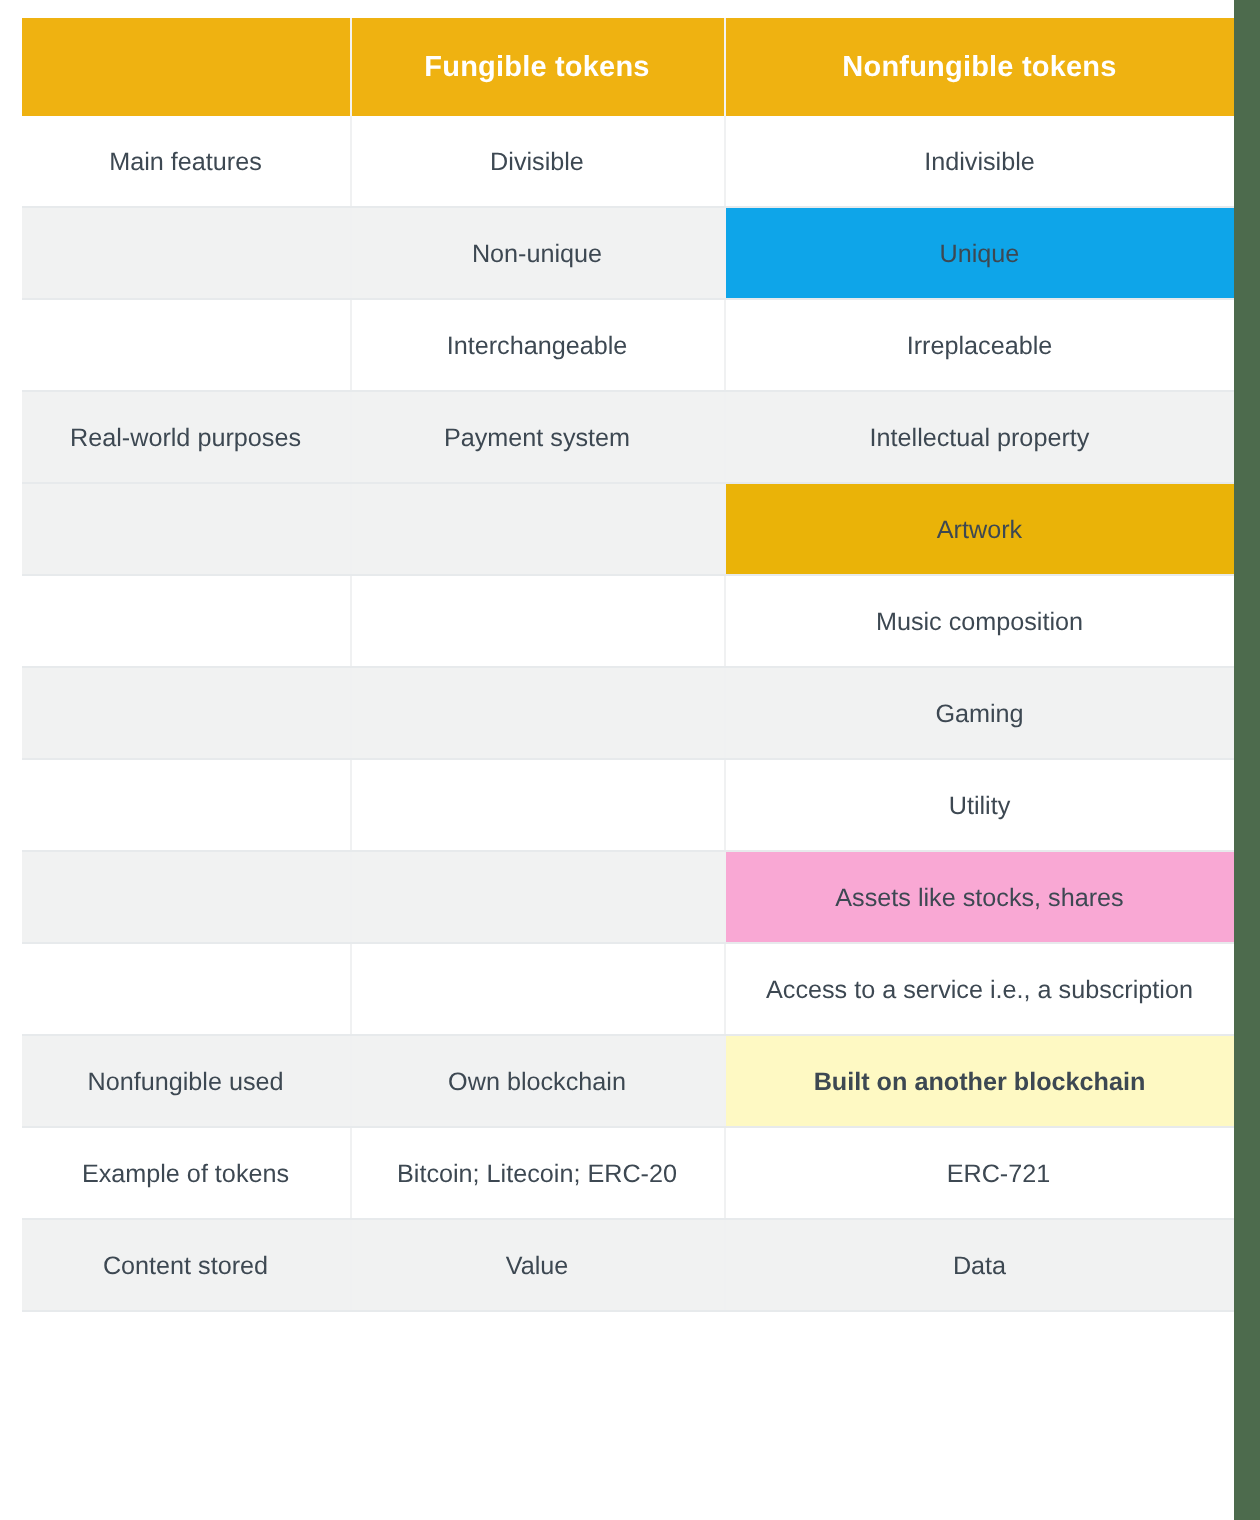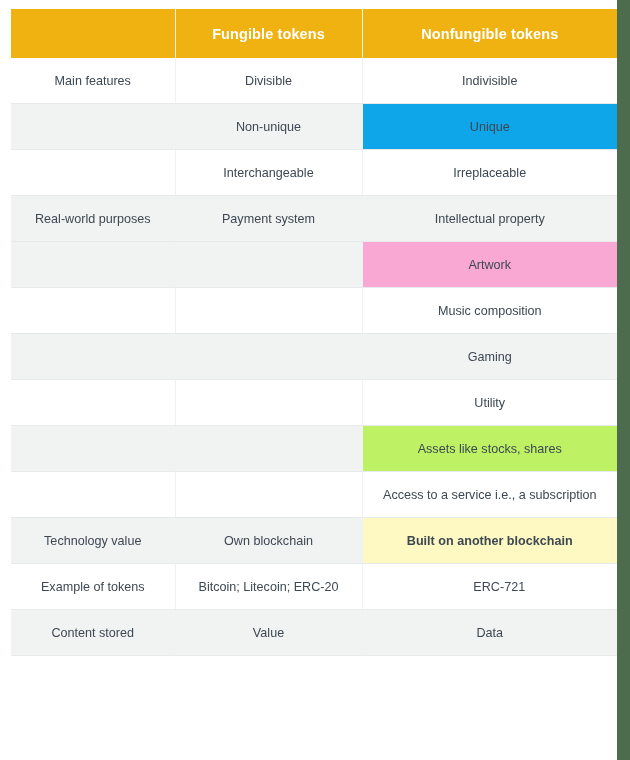--- a/index.html
+++ b/index.html
@@ -121,49 +121,49 @@
           <td style="color: rgb(61, 72, 82); border-bottom-color: rgb(231, 234, 236);">Irreplaceable</td>
         </tr>
         <tr class="even">
           <td class="first-col" style="background: rgb(241, 242, 242); color: rgb(61, 72, 82); border-bottom-color: rgb(231, 234, 236);">Real-world purposes</td>
           <td style="background: rgb(241, 242, 242); color: rgb(61, 72, 82); border-bottom-color: rgb(231, 234, 236);">Payment system</td>
           <td style="background: rgb(241, 242, 242); color: rgb(61, 72, 82); border-bottom-color: rgb(231, 234, 236);">Intellectual property</td>
         </tr>
         <tr class="even">
           <td class="first-col" style="background: rgb(241, 242, 242); color: rgb(61, 72, 82); border-bottom-color: rgb(231, 234, 236);"></td>
           <td style="background: rgb(241, 242, 242); color: rgb(61, 72, 82); border-bottom-color: rgb(231, 234, 236);"></td>
-          <td style="background: #f9a8d4; color: rgb(61, 72, 82); border-bottom-color: rgb(231, 234, 236); margin-top: 12px;">Artwork</td>
+          <td style="background: #eab308; color: rgb(61, 72, 82); border-bottom-color: rgb(231, 234, 236); margin-top: 12px;">Artwork</td>
         </tr>
         <tr class="odd">
           <td class="first-col" style="color: rgb(61, 72, 82); border-bottom-color: rgb(231, 234, 236);"></td>
           <td style="color: rgb(61, 72, 82); border-bottom-color: rgb(231, 234, 236);"></td>
           <td style="color: rgb(61, 72, 82); border-bottom-color: rgb(231, 234, 236);">Music composition</td>
         </tr>
         <tr class="even">
           <td class="first-col" style="background: rgb(241, 242, 242); color: rgb(61, 72, 82); border-bottom-color: rgb(231, 234, 236);"></td>
           <td style="background: rgb(241, 242, 242); color: rgb(61, 72, 82); border-bottom-color: rgb(231, 234, 236);"></td>
           <td style="background: rgb(241, 242, 242); color: rgb(61, 72, 82); border-bottom-color: rgb(231, 234, 236);">Gaming</td>
         </tr>
         <tr class="odd">
           <td class="first-col" style="color: rgb(61, 72, 82); border-bottom-color: rgb(231, 234, 236);"></td>
           <td style="color: rgb(61, 72, 82); border-bottom-color: rgb(231, 234, 236);"></td>
           <td style="color: rgb(61, 72, 82); border-bottom-color: rgb(231, 234, 236);">Utility</td>
         </tr>
         <tr class="even">
           <td class="first-col" style="background: rgb(241, 242, 242); color: rgb(61, 72, 82); border-bottom-color: rgb(231, 234, 236);"></td>
           <td style="background: rgb(241, 242, 242); color: rgb(61, 72, 82); border-bottom-color: rgb(231, 234, 236);"></td>
-          <td style="background: #bef264; color: rgb(61, 72, 82); border-bottom-color: rgb(231, 234, 236);">Assets like stocks, shares</td>
+          <td style="background: #f9a8d4; color: rgb(61, 72, 82); border-bottom-color: rgb(231, 234, 236);">Assets like stocks, shares</td>
         </tr>
         <tr class="odd">
           <td class="first-col" style="color: rgb(61, 72, 82); border-bottom-color: rgb(231, 234, 236);"></td>
           <td style="color: rgb(61, 72, 82); border-bottom-color: rgb(231, 234, 236);"></td>
           <td style="color: rgb(61, 72, 82); border-bottom-color: rgb(231, 234, 236);">Access to a service i.e., a subscription</td>
         </tr>
         <tr class="even">
-          <td class="first-col" style="background: rgb(241, 242, 242); color: rgb(61, 72, 82); border-bottom-color: rgb(231, 234, 236);">Technology value</td>
+          <td class="first-col" style="background: rgb(241, 242, 242); color: rgb(61, 72, 82); border-bottom-color: rgb(231, 234, 236);">Nonfungible used</td>
           <td style="background: rgb(241, 242, 242); color: rgb(61, 72, 82); border-bottom-color: rgb(231, 234, 236);">Own blockchain</td>
           <td style="background: #fef9c3; color: rgb(61, 72, 82); border-bottom-color: rgb(231, 234, 236); font-weight: bold;">Built on another blockchain</td>
         </tr>
         <tr class="odd">
           <td class="first-col" style="color: rgb(61, 72, 82); border-bottom-color: rgb(231, 234, 236);">Example of tokens</td>
           <td style="color: rgb(61, 72, 82); border-bottom-color: rgb(231, 234, 236);">Bitcoin; Litecoin; ERC-20</td>
           <td style="color: rgb(61, 72, 82); border-bottom-color: rgb(231, 234, 236); padding-left: 24px;">ERC-721</td>
         </tr>
         <tr class="even">
           <td class="first-col" style="background: rgb(241, 242, 242); color: rgb(61, 72, 82); border-bottom-color: rgb(231, 234, 236);">Content stored</td>

